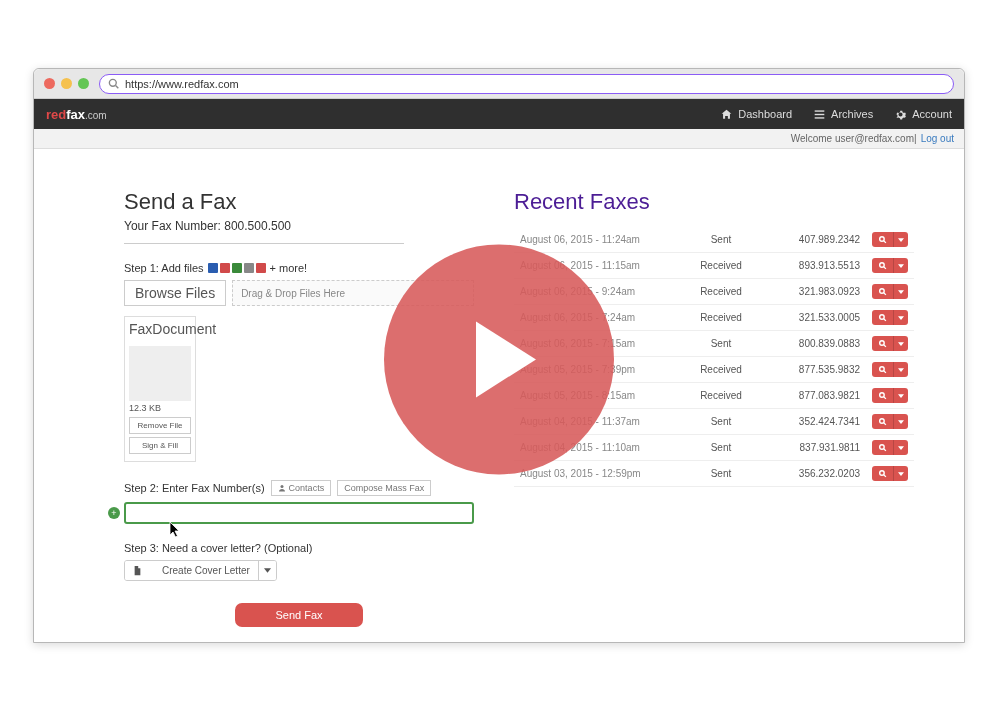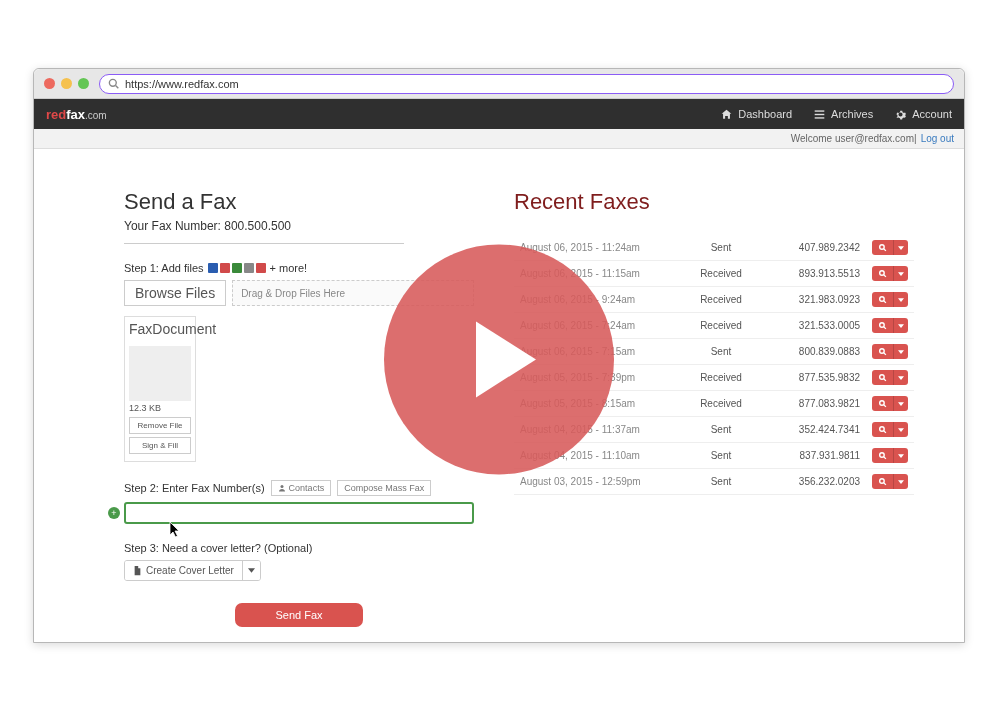--- a/index.html
+++ b/index.html
@@ -53,27 +53,27 @@
     .file-btn { width: 100%; font-size: 8px; padding: 3px 0; border: 1px solid #ccc; background: #fff; color: #555; cursor: pointer; margin-bottom: 3px; display: block; }
     
     .step2-row { display: flex; align-items: center; gap: 6px; margin-bottom: 6px; margin-top: 13px; }
     .mini-btn { font-size: 9px; padding: 2px 6px; border: 1px solid #ccc; background: #fff; color: #777; cursor: pointer; display: flex; align-items: center; gap: 3px; }
     .fax-input-row { display: flex; align-items: center; gap: 4px; margin-bottom: 18px; position: relative; }
     .plus-circle { width: 12px; height: 12px; border-radius: 50%; background: #4a9a4a; color: #fff; font-size: 9px; display: flex; align-items: center; justify-content: center; margin-left: -16px; cursor: pointer; }
     .fax-input { flex: 1; height: 22px; border: 2px solid #4a9a4a; border-radius: 3px; padding: 0 6px; font-size: 11px; width: 265px; }
     .cursor-arrow { position: absolute; left: 45px; top: 19px; pointer-events: none; z-index: 5; }
     
     .cover-btn-group { display: inline-flex; border: 1px solid #ccc; border-radius: 3px; overflow: hidden; }
-    .cover-btn { font-size: 10px; padding: 4px 8px; background: #fff; color: #555; border: none; cursor: pointer; display: flex; align-items: center; gap: 4px; }
+    .cover-btn { font-size: 10px; padding: 4px 8px; background: #fff; color: #555; border: none; cursor: pointer; display: flex; align-items: center; gap: 20px; }
     .cover-caret { border-left: 1px solid #ccc; width: 18px; display: flex; align-items: center; justify-content: center; background: #fff; cursor: pointer; }
     
     .send-btn { display: block; margin: 22px auto 0; padding: 6px 40px; background: #d9534f; color: #fff; border: none; border-radius: 7px; font-size: 11px; cursor: pointer; }
     
     .right-panel { flex: 1; }
-    .recent-title { font-size: 22px; font-weight: normal; color: #7f1d1d; margin-bottom: 20px; }
+    .recent-title { font-size: 22px; font-weight: normal; color: #4c1d95; margin-bottom: 12px; }
     .fax-table { width: 100%; border-collapse: collapse; }
     .fax-table tr { border-bottom: 1px solid #eee; }
     .fax-table td { padding: 5px 6px; font-size: 10px; color: #888; }
     .fax-table td.status { color: #555; text-align: center; width: 90px; }
     .fax-table td.phone { text-align: right; color: #555; width: 100px; }
     .fax-table td.action { width: 40px; text-align: right; }
     .action-btn-group { display: inline-flex; }
     .action-btn { background: #d9534f; color: #fff; border: none; padding: 3px 6px; font-size: 9px; cursor: pointer; display: flex; align-items: center; border-radius: 3px 0 0 3px; }
     .action-caret { background: #d9534f; color: #fff; border: none; border-left: 1px solid rgba(0,0,0,0.15); padding: 3px 4px; font-size: 7px; cursor: pointer; border-radius: 0 3px 3px 0; }
     

